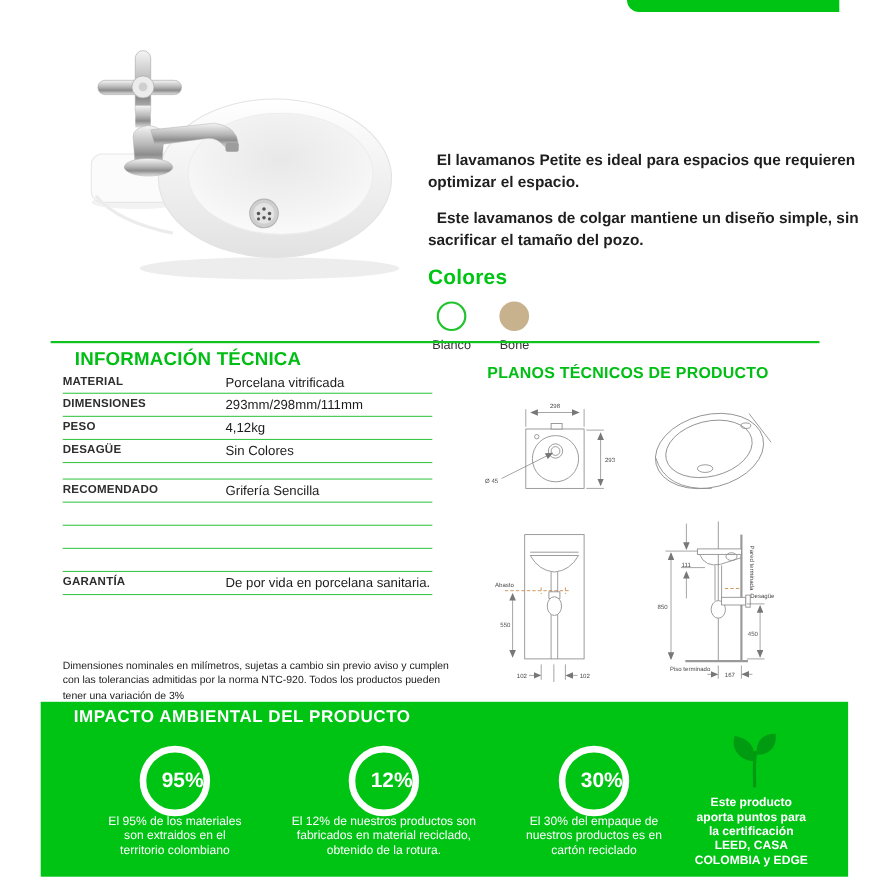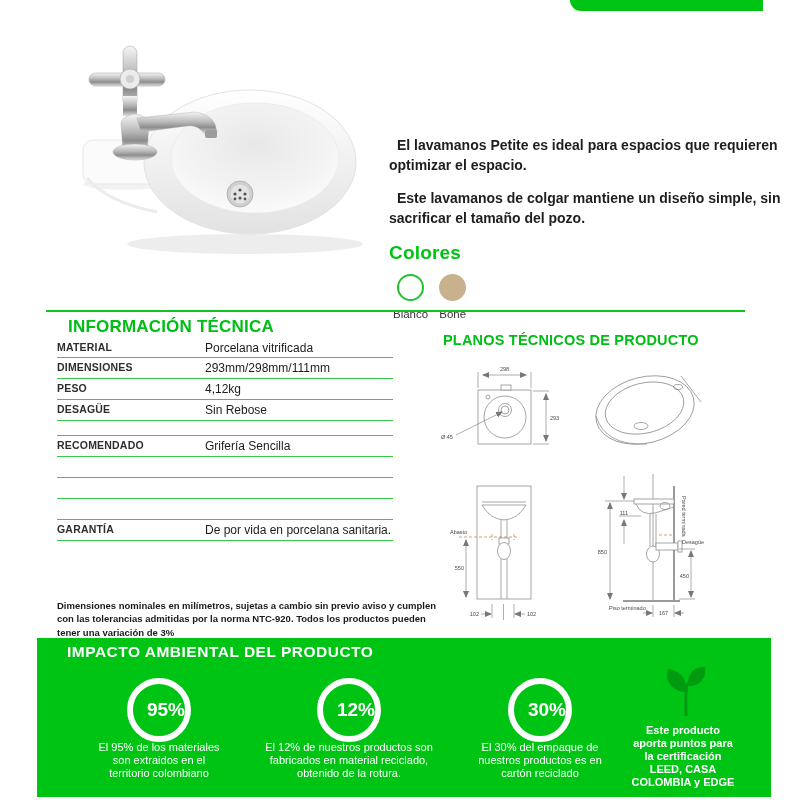--- a/index.html
+++ b/index.html
@@ -11,21 +11,21 @@
              background:#00C414; border-radius:0 0 0 12px; }
 
   
   .sink-photo { position:absolute; left:45px; top:32px; width:330px; height:255px; }
 
   
   .intro { position:absolute; left:389px; top:136px; width:396px; color:#1e1e1e; }
   .intro p { font-size:14px; line-height:1.42; font-weight:700; white-space:pre-line;
              text-indent:8px; margin-bottom:13px; }
   .colores-h { color:#00C414; font-size:19px; font-weight:800; letter-spacing:.2px; margin:3px 0 10px 0; }
-  .swatches { display:flex; gap:11px; margin-left:4px;text-align:right; }
+  .swatches { display:flex; gap:26px; margin-left:4px;text-align:right; }
   .swatch { display:flex; flex-direction:column; align-items:center; }
   .swatch .dot { width:27px; height:27px; border-radius:50%; }
   .dot-blanco { background:#fff; border:2px solid #21C32D; }
   .dot-bone   { background:#C8B28E; }
   .swatch .lbl { margin-top:7px; font-size:11.5px; color:#333; font-weight:500; }
 
   
   .divider { position:absolute; left:46px; top:310px; width:699px; height:2px; background:#10C41F; }
   .info-title { position:absolute; left:68px; top:317px; color:#00BE14; font-size:17px;
                 font-weight:800; letter-spacing:.2px; }
@@ -42,21 +42,21 @@
   .drawings { position:absolute; left:435px; top:358px; width:320px; height:272px; }
   .drawings .ln   { stroke:#8f8f8f; stroke-width:.8; fill:none; }
   .drawings .fig  { stroke:#8f8f8f; stroke-width:.8; fill:#fff; }
   .drawings .dim  { stroke:#777; stroke-width:.6; fill:none; }
   .drawings .hv   { stroke:#9a9a9a; stroke-width:2; fill:none; }
   .drawings .ora  { stroke:#C98A4B; stroke-width:.8; stroke-dasharray:3 2; fill:none; }
   .drawings text  { font-family:"Liberation Sans", sans-serif; font-size:5.5px; fill:#4a4a4a; }
 
   
   .footnote { position:absolute; left:57px; top:599px; width:400px; font-size:9.5px;
-              font-weight:700; color:#1a1a1a; line-height:1.4; white-space:pre-line; }
+              font-weight:400; color:#1a1a1a; line-height:1.4; white-space:pre-line; }
 
   
   .impact { position:absolute; left:37px; top:638px; width:734px; height:159px; background:#00C414; color:#fff; }
   .impact-title { position:absolute; left:30px; top:5px; font-size:15.5px; font-weight:700; letter-spacing:.5px; }
   .stat-circle { position:absolute; top:40px; width:64px; height:64px; border:6px solid #fff;
                  border-radius:50%; display:flex; align-items:center; justify-content:flex-end;
                  font-size:19px; font-weight:800; }
   .sc0 { left:90px; } .sc1 { left:280px; } .sc2 { left:471px; }
   .stat-cap { position:absolute; top:103px; width:200px; text-align:center; font-size:11px;
               font-weight:400; line-height:1.18; white-space:pre-line; }
@@ -153,21 +153,21 @@
     <div class="row">
       <div class="cell label">DIMENSIONES</div>
       <div class="cell value">293mm/298mm/111mm</div>
     </div>
     <div class="row">
       <div class="cell label">PESO</div>
       <div class="cell value">4,12kg</div>
     </div>
     <div class="row">
       <div class="cell label">DESAGÜE</div>
-      <div class="cell value">Sin Rebose</div>
+      <div class="cell value">Sin Colores</div>
     </div>
     <div class="row h15">
       <div class="cell label"></div>
       <div class="cell value"></div>
     </div>
     <div class="row">
       <div class="cell label">RECOMENDADO</div>
       <div class="cell value">Grifería Sencilla</div>
     </div>
     <div class="row">

